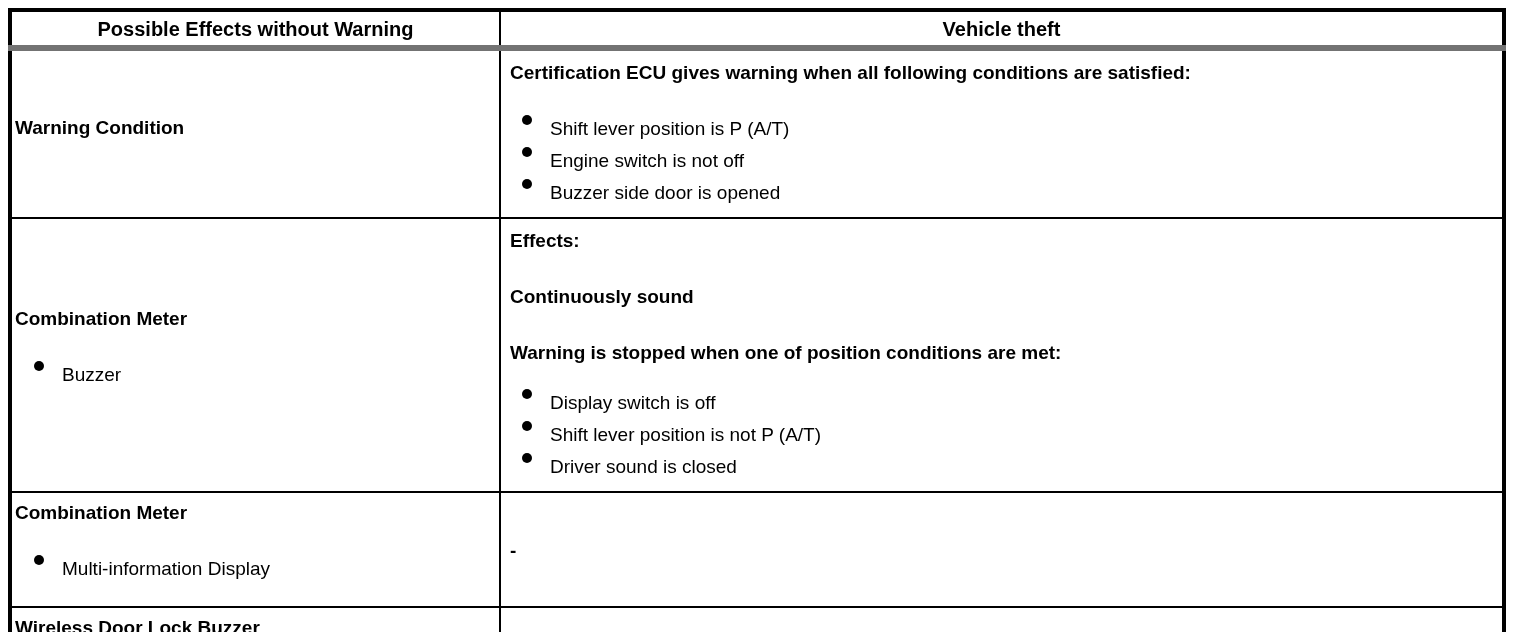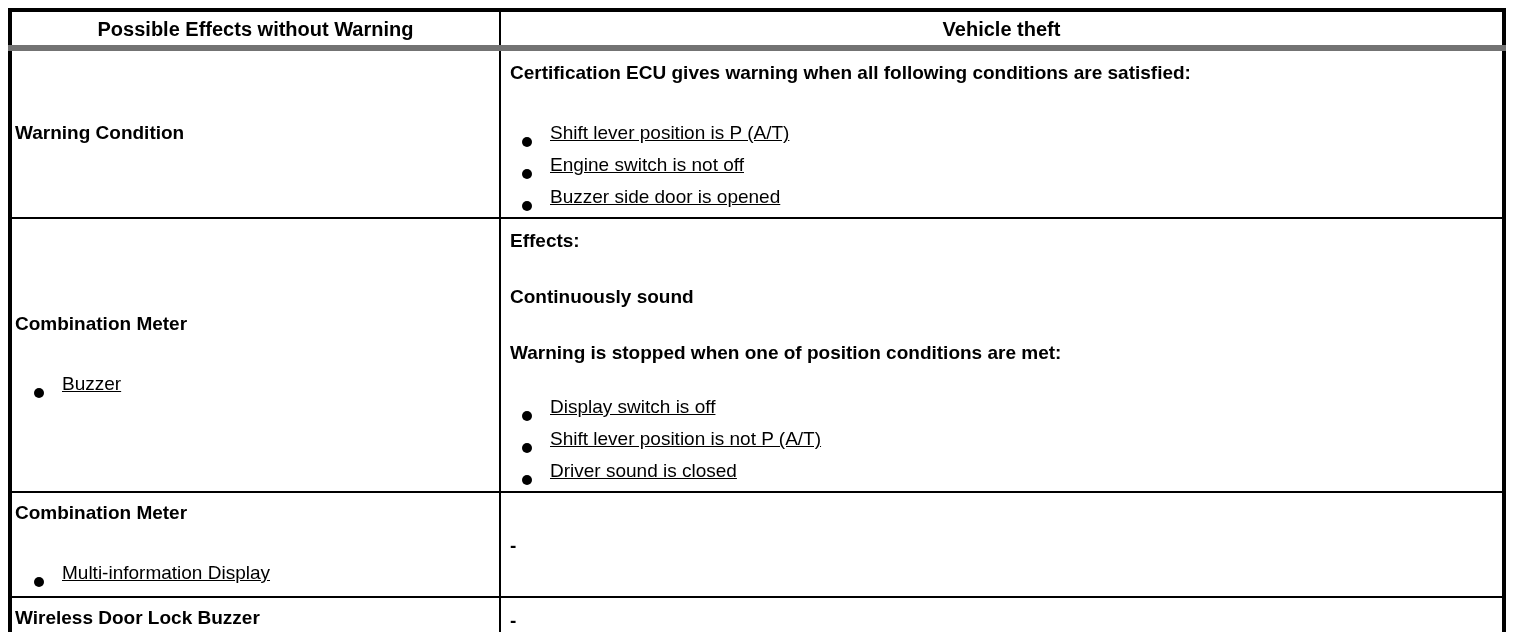--- a/index.html
+++ b/index.html
@@ -37,43 +37,42 @@
     border-bottom: 6px solid #737373;
     padding: 2px 4px;
   }
   tr.row-1 { height: 165px; }
   tr.row-2 { height: 274px; }
   tr.row-3 { height: 96px;  }
   tr.row-4 { height: 41px;  }
 
   td.left {
     vertical-align: middle;
-    padding: 6px 6px 9px 3px;
+    padding: 6px 6px 19px 3px;
     margin-left: 32px;
   }
   td.right {
     vertical-align: top;
     padding: 8px 10px 6px 9px;
   }
   tr.row-3 td.right, tr.row-4 td.right { vertical-align: middle; }
 
   p { margin: 0 0 28px 0; font-weight: bold; }
   p:last-child { margin-bottom: 0; }
 
   ul.blist {
     list-style: none;
     margin: 0;
     padding: 0;
   }
   tr.row-2 td.right ul.blist { margin-top: -6px; }
   ul.blist li {
     display: flex;
-    align-items: flex-end;
+    align-items: flex-start;
     height: 32px;
-    text-decoration: underline;
   }
   td.left  ul.blist li { padding-left: 19px; }
   td.right ul.blist li { padding-left: 12px; }
   .bullet {
     width: 10px;
     height: 10px;
     border-radius: 50%;
     background: #000000;
     margin-right: 18px;
     flex: none;

